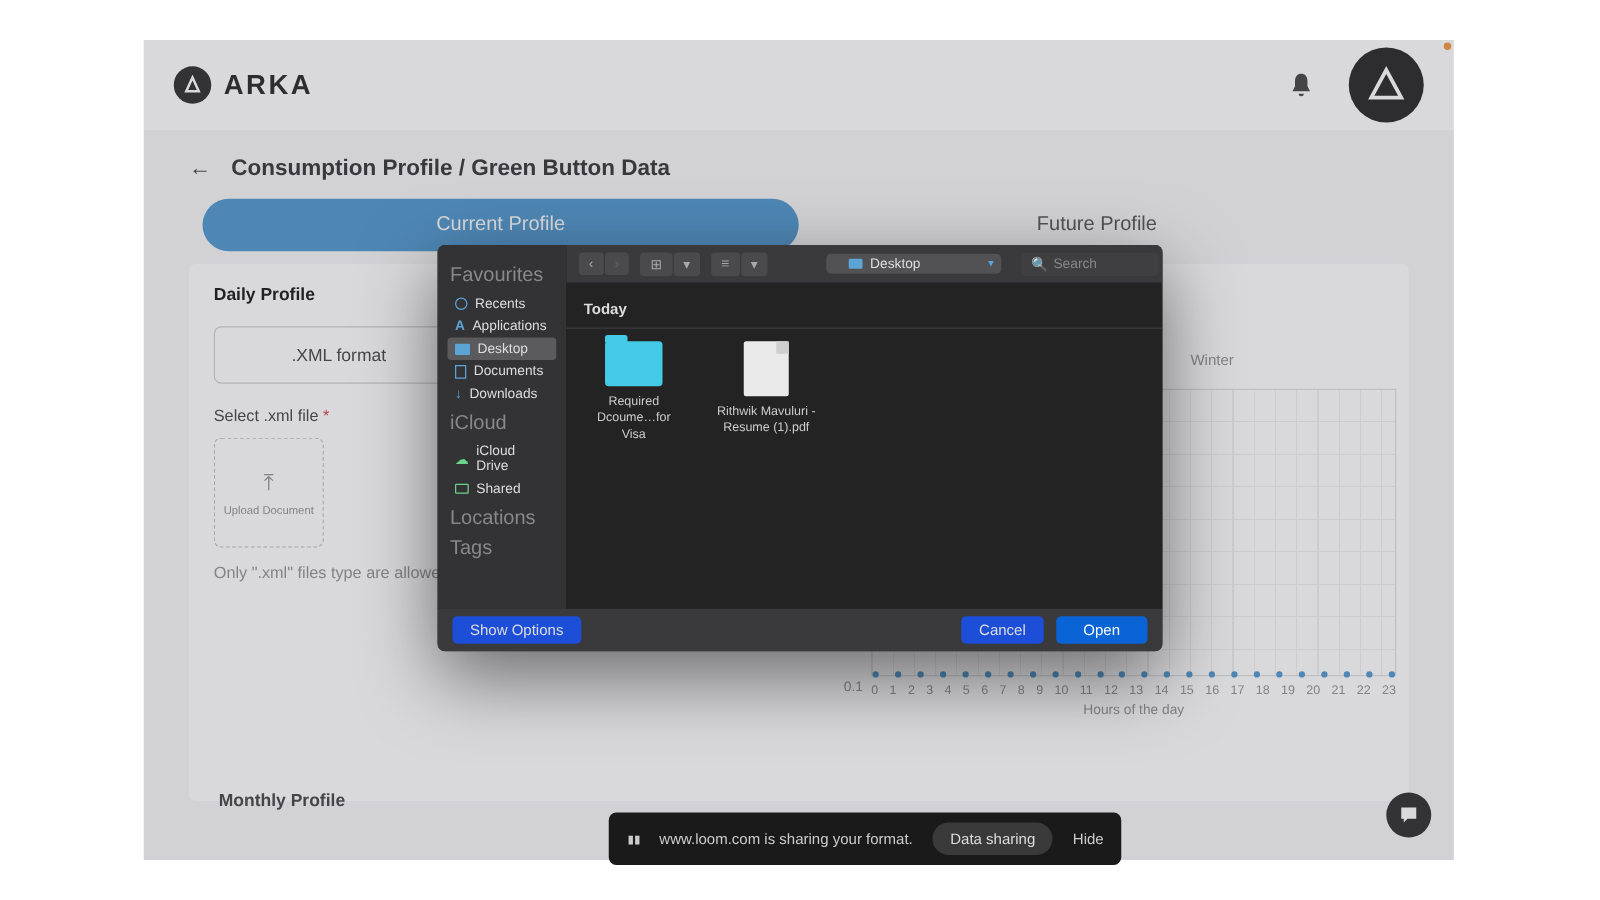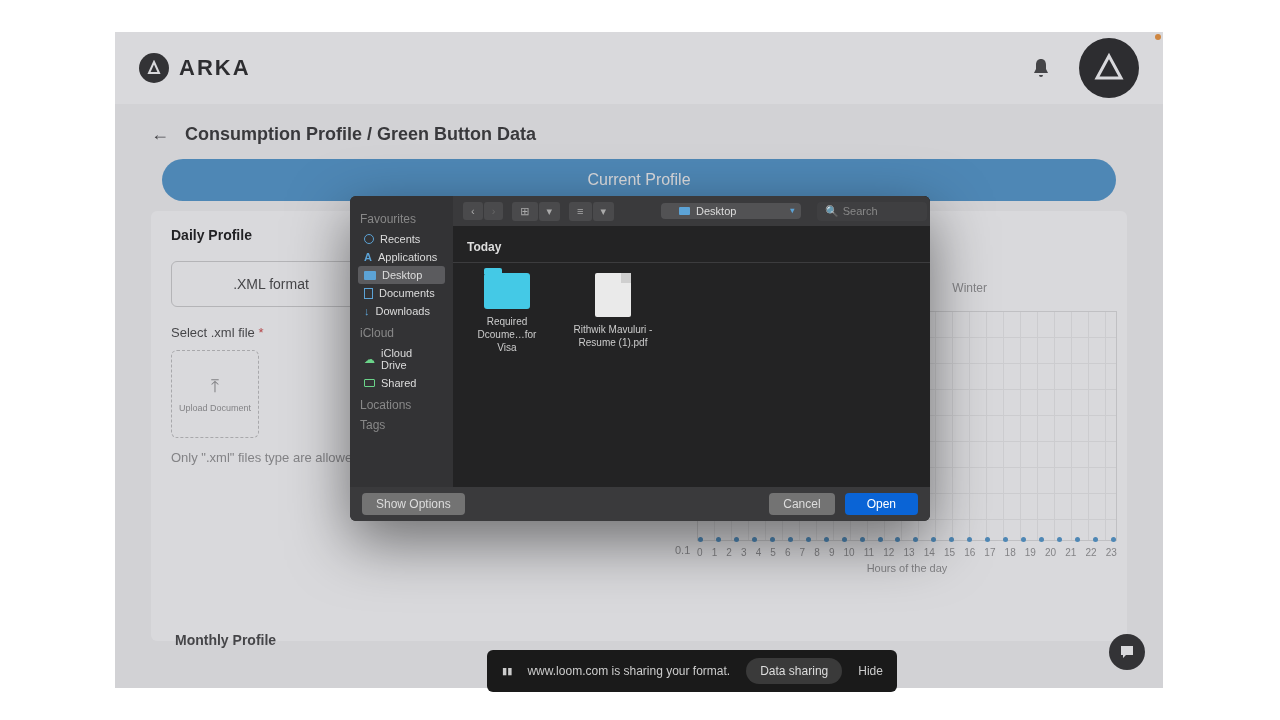--- a/index.html
+++ b/index.html
@@ -54,21 +54,21 @@
 
 .monthly-label { position:absolute; left:60px; bottom:40px; font-size:14px; font-weight:600; color:#333;}
 
 
 .scrim { position:absolute; inset:0; background:rgba(120,120,128,0.28); }
 
 
 .dialog { position:absolute; left:350px; top:196px; width:580px; height:325px; background:#2f2f30; border-radius:6px; box-shadow:0 20px 60px rgba(0,0,0,.5); color:#ccc; font-size:12px; display:flex; flex-direction:column; overflow:hidden; }
 .dlg-body { display:flex; flex:1; min-height:0; }
 .sidebar { width:103px; background:#333335; padding:10px 8px; font-size:11px; }
-.sb-head { color:#888; font-size:12px; margin:6px 2px 4px; }
+.sb-head { color:#888; font-size:16px; margin:6px 2px 4px; }
 .sb-item { display:flex; align-items:center; gap:6px; padding:3px 6px; border-radius:3px; color:#ddd; }
 .sb-item.sel { background:#5b5b5e; }
 .ic-recents { border:1.5px solid #5ca3d6; border-radius:50%; width:10px; height:10px; position:relative; }
 .ic-apps { color:#5ca3d6; font-weight:bold; }
 .ic-desktop { background:#5ca3d6; width:12px; height:9px; border-radius:1px;}
 .ic-docs { border:1.5px solid #5ca3d6; width:9px; height:11px;}
 .ic-down { color:#5ca3d6; }
 .ic-cloud { color:#6bd48a;}
 .ic-shared { border:1.5px solid #6bd48a; width:11px; height:8px; border-radius:1px;}
 
@@ -91,21 +91,21 @@
 .folder::before { content:''; position:absolute; top:-5px; left:0; width:18px; height:6px; background:#44c9e6; border-radius:2px 2px 0 0;}
 .doc-icon-file { width:36px; height:44px; background:#eaeaea; margin:0 auto 6px; position:relative; border-radius:2px;}
 .doc-icon-file::before { content:''; position:absolute; top:0; right:0; width:10px; height:10px; background:#cfcfcf; }
 .fname { font-size:10px; color:#ccc; line-height:1.3; word-break:break-word;}
 .file-item.selected .fname { background:#0a5cc2; border-radius:3px; padding:1px 2px; color:#fff;}
 .fmeta { font-size:9px; color:#888; margin-top:2px;}
 .divider { border-top:1px solid #3c3c3e; margin:4px -14px 10px;}
 
 .dlg-footer { height:34px; background:#3a3a3c; display:flex; align-items:center; padding:0 12px; gap:10px;}
 .dlg-footer .spacer{flex:1;}
-.fbtn { background:#737373; color:#ddd; border:none; padding:4px 14px; border-radius:4px; font-size:12px;}
+.fbtn { background:#1d4ed8; color:#ddd; border:none; padding:4px 14px; border-radius:4px; font-size:12px;}
 .fbtn.primary { background:#0a64d6; color:#fff; padding:4px 22px;}
 
 
 .loom { position:absolute; left:487px; top:650px; background:#1a1a1a; color:#ccc; border-radius:6px; padding:8px 14px; display:flex; align-items:center; gap:16px; font-size:12px;}
 .loom .stop { background:#3a3a3a; padding:6px 14px; border-radius:16px; color:#ddd;}
 .loom .pause { font-family:monospace; letter-spacing:-2px;}
 
 
 .chat-bubble { position:absolute; right:18px; bottom:18px; width:36px; height:36px; background:#1a1a1a; border-radius:50%; display:flex; align-items:center; justify-content:center; color:#fff;}
 
@@ -141,20 +141,21 @@
     </span>
   </div>
 
   <div class="crumb-row">
     <span class="back-arrow">←</span>
     <span class="crumb">Consumption Profile / Green Button Data</span>
   </div>
 
   <div class="tab-row">
     <div class="tab active">Current Profile</div>
+    <div class="tab inactive">Future Profile</div>
   </div>
 
   <div class="card" style="position:relative; height:430px;">
     <h3>Daily Profile</h3>
     <div class="fmt-row">
       <div class="fmt-btn">.XML format</div>
     </div>
     <div class="select-label">
       <span>Select .xml file</span>
       <span class="req">*</span>

